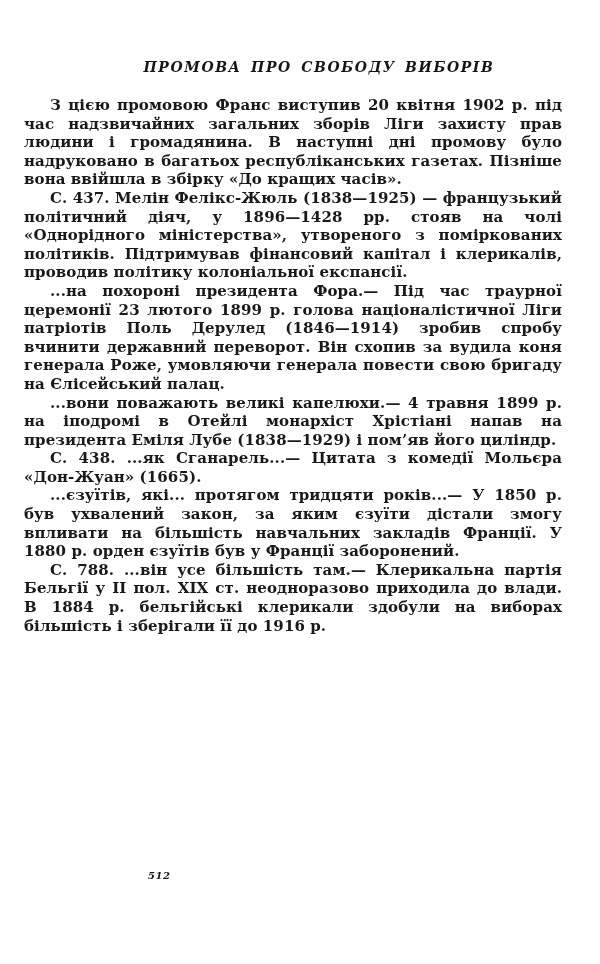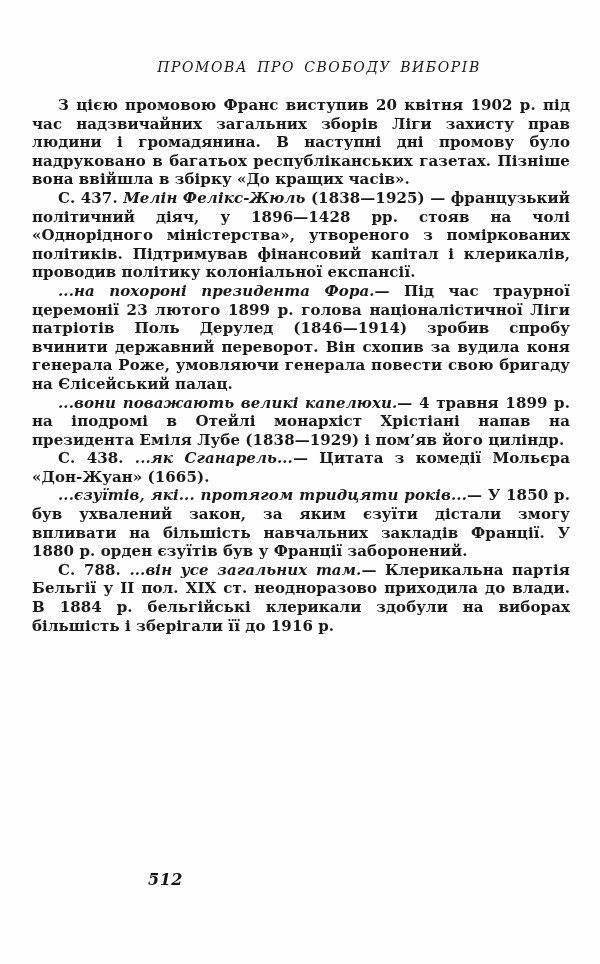--- a/index.html
+++ b/index.html
@@ -16,68 +16,67 @@
     font-family: "DejaVu Serif", serif;
     color: #1a1a1a;
   }
   .running-head {
     position: absolute;
     top: 59px;
     left: 0;
     right: 0;
     text-align: center;
     font-style: italic;
-    font-weight: 400;
+    font-weight: 700;
     font-size: 14px;
     letter-spacing: 1.6px;
     word-spacing: 3px;
     color: #161616;
     padding-left: 38px;
   }
   .body-text {
     position: absolute;
     top: 96px;
-    left: 32px;
+    left: 24px;
     width: 538px;
     font-weight: 700;
     font-size: 15px;
     line-height: 18.6px;
     text-align: justify;
     letter-spacing: 0.1px;
     color: #191919;
   }
   .body-text p {
     margin: 0;
     padding: 0;
     text-indent: 26px;
   }
   .body-text .it {
-    font-style: italic;
   }
   .page-number {
     position: absolute;
     top: 870px;
     left: 148px;
     font-style: italic;
     font-weight: 700;
-    font-size: 16px;
+    font-size: 10px;
     letter-spacing: 0.5px;
     color: #161616;
   }
 </style>
 </head>
 <body>
 
 <div class="page">
   <div class="running-head">ПРОМОВА ПРО СВОБОДУ ВИБОРІВ</div>
 
   <div class="body-text">
       <p><span class="rm">З цією промовою Франс виступив 20 квітня 1902 р. під час надзвичайних загальних зборів Ліги захисту прав людини і громадянина. В наступні дні промову було надруковано в багатьох республіканських газетах. Пізніше вона ввійшла в збірку «До кращих часів».</span></p>
       <p><span class="rm">С. 437. </span><span class="it">Мелін Фелікс-Жюль </span><span class="rm">(1838—1925) — французький політичний діяч, у 1896—1428 рр. стояв на чолі «Однорідного міністерства», утвореного з поміркованих політиків. Підтримував фінансовий капітал і клерикалів, проводив політику колоніальної експансії.</span></p>
       <p><span class="it">...на похороні президента Фора.</span><span class="rm">— Під час траурної церемонії 23 лютого 1899 р. голова націоналістичної Ліги патріотів Поль Дерулед (1846—1914) зробив спробу вчинити державний переворот. Він схопив за вудила коня генерала Роже, умовляючи генерала повести свою бригаду на Єлісейський палац.</span></p>
       <p><span class="it">...вони поважають великі капелюхи.</span><span class="rm">— 4 травня 1899 р. на іподромі в Отейлі монархіст Хрістіані напав на президента Еміля Лубе (1838—1929) і пом’яв його циліндр.</span></p>
       <p><span class="rm">С. 438. </span><span class="it">...як Сганарель...</span><span class="rm">— Цитата з комедії Мольєра «Дон-Жуан» (1665).</span></p>
       <p><span class="it">...єзуїтів, які... протягом тридцяти років...</span><span class="rm">— У 1850 р. був ухвалений закон, за яким єзуїти дістали змогу впливати на більшість навчальних закладів Франції. У 1880 р. орден єзуїтів був у Франції заборонений.</span></p>
-      <p><span class="rm">С. 788. </span><span class="it">...він усе загальних там.</span><span class="rm">— Клерикальна партія Бельгії у II пол. XIX ст. неодноразово приходила до влади. В 1884 р. бельгійські клерикали здобули на виборах більшість і зберігали її до 1916 р.</span></p>
+      <p><span class="rm">С. 788. </span><span class="it">...він усе більшість там.</span><span class="rm">— Клерикальна партія Бельгії у II пол. XIX ст. неодноразово приходила до влади. В 1884 р. бельгійські клерикали здобули на виборах більшість і зберігали її до 1916 р.</span></p>
     </div>
 
   <div class="page-number">512</div>
 </div>
 
 </body></html>

